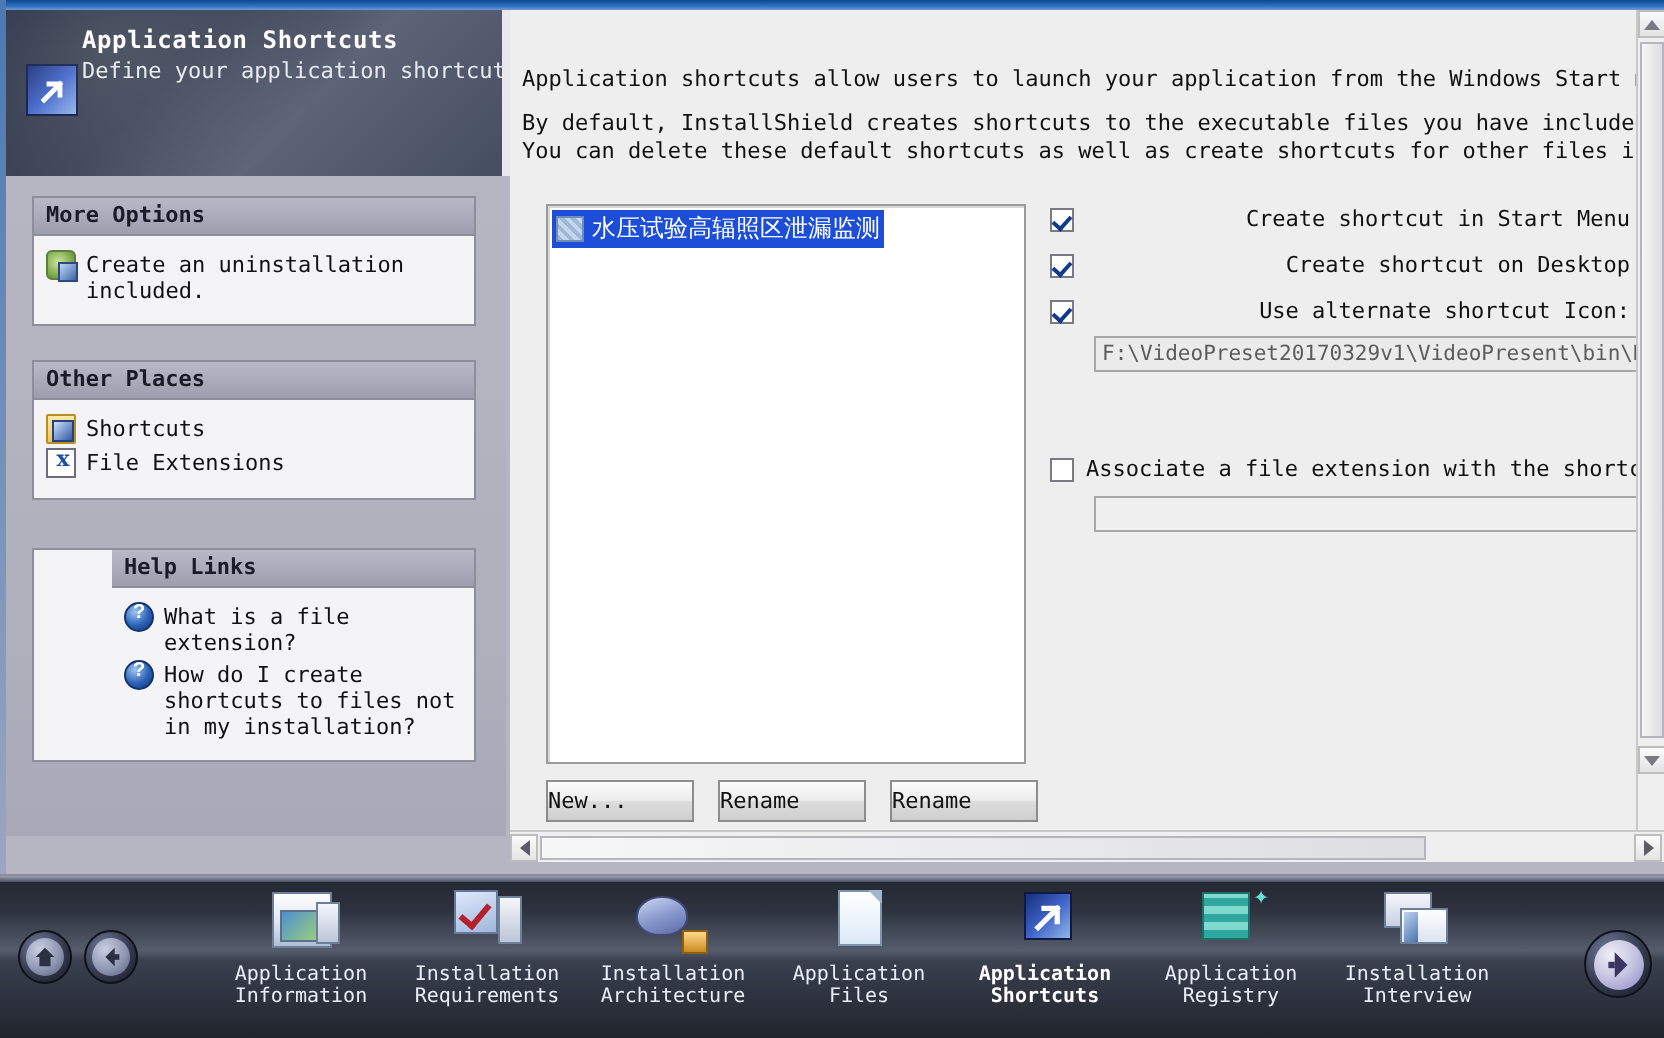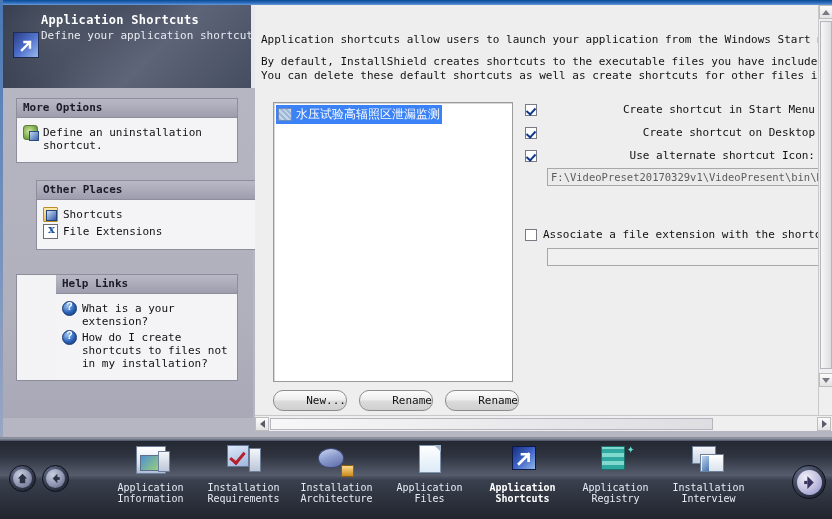--- a/index.html
+++ b/index.html
@@ -112,36 +112,36 @@
   .lt3 { top: 64px; }
 
   .listbox {
     position: absolute; left: 18px; top: 97px; width: 240px; height: 280px;
     background: #ffffff; border: 1px solid #9a9a9a;
     box-shadow: inset 1px 1px 0 #d8d8d8;
   }
   .list-item {
     display: flex; align-items: center; gap: 4px;
     margin: 2px 1px 0 2px; padding: 1px 2px;
-    background: #3b82f6; color: #ffffff;
+    background: #1d4ed8; color: #ffffff;
     font-size: 12px; width: fit-content; max-width: 232px;
     font-family: "DejaVu Sans", "Liberation Sans", sans-serif;
   }
   .list-item .sico {
     width: 14px; height: 13px;
     background: repeating-linear-gradient(45deg,#9fb8d6 0 2px,#c6d6ea 2px 4px);
     border: 1px solid #6f8dbb; flex: 0 0 14px;
   }
 
   .btnrow { position: absolute; left: 18px; top: 385px; display: flex; gap: 12px; }
   .btn {
     width: 74px; height: 21px;
     background: linear-gradient(180deg,#fcfcfc 0%, #ececec 48%, #dcdcdc 52%, #cfcfcf 100%);
-    border: 1px solid #8d8d8d; border-radius: 10px;
-    font-size: 11px; color: #111; text-align: right; line-height: 19px;
+    border: 1px solid #8d8d8d; border-radius: 0;
+    font-size: 11px; color: #111; text-align: left; line-height: 19px;
     font-family: "DejaVu Sans Mono", monospace;
     cursor: default;
   }
 
   
   .opts { position: absolute; left: 270px; top: 98px; width: 290px; }
   .cbrow { display: flex; align-items: flex-start; gap: 6px; margin-bottom: 10px; justify-content: space-between; }
   .cb {
     width: 12px; height: 12px; flex: 0 0 12px;
     background: #ffffff; border: 1px solid #7a7a85;
@@ -275,45 +275,45 @@
   </div>
   <div class="banner-right"></div>
 
   <div class="sidebar">
 
     <div class="panel" style="top:10px;">
       <div class="panel-head">More Options</div>
       <div class="panel-body">
         <div class="panel-row">
           <span class="ico ico-uninstall"></span>
-          <span class="txt">Define an uninstallation shortcut.</span>
-        </div>
-      </div>
-    </div>
-
-    <div class="panel" style="top:92px;margin-left:20px;">
+          <span class="txt">Create an uninstallation included.</span>
+        </div>
+      </div>
+    </div>
+
+    <div class="panel" style="top:92px;">
       <div class="panel-head">Other Places</div>
       <div class="panel-body">
         <div class="panel-row">
           <span class="ico ico-folder"></span>
           <span class="txt">Shortcuts</span>
         </div>
         <div class="panel-row">
           <span class="ico ico-fileext"></span>
           <span class="txt">File Extensions</span>
         </div>
       </div>
     </div>
 
     <div class="panel" style="top:186px;padding-left:39px;">
       <div class="panel-head">Help Links</div>
       <div class="panel-body">
         <div class="panel-row">
           <span class="ico ico-help"></span>
-          <span class="txt">What is a your extension?</span>
+          <span class="txt">What is a file extension?</span>
         </div>
         <div class="panel-row">
           <span class="ico ico-help"></span>
           <span class="txt" style="max-width:190px; white-space:normal;">How do I create shortcuts to files not in my installation?</span>
         </div>
       </div>
     </div>
 
   </div>
 

